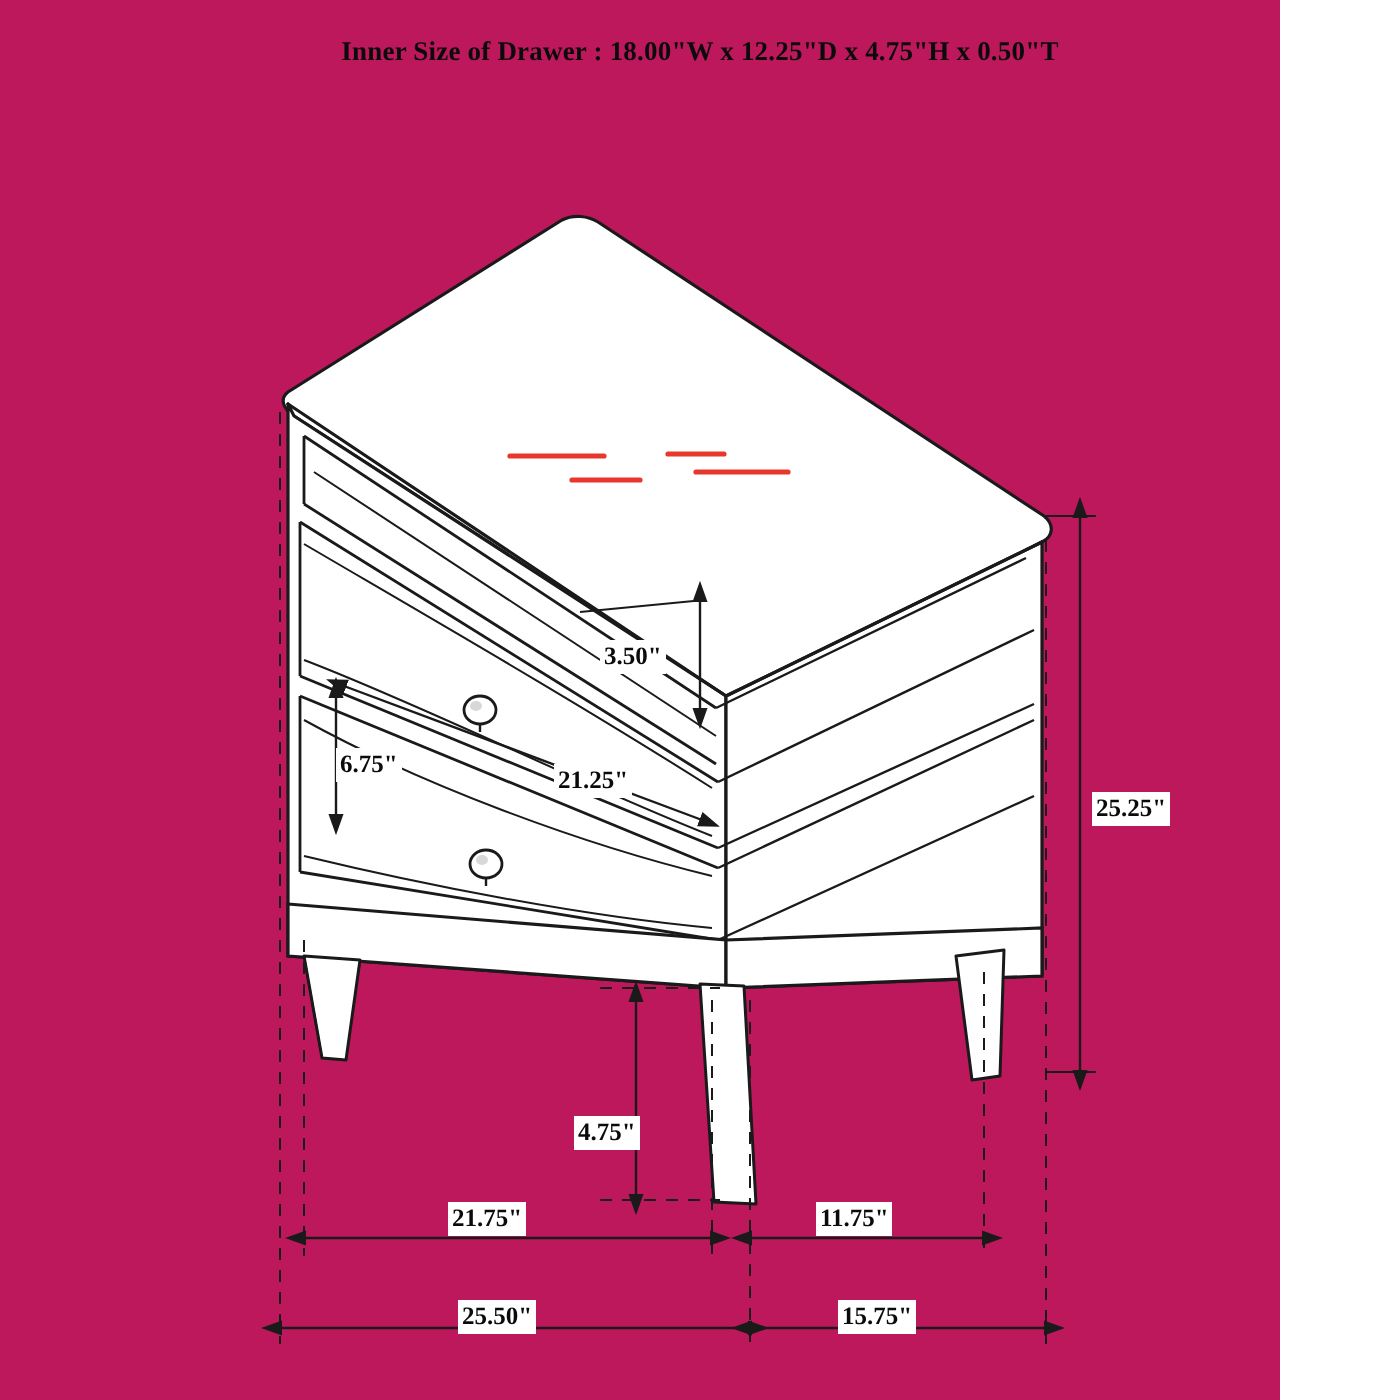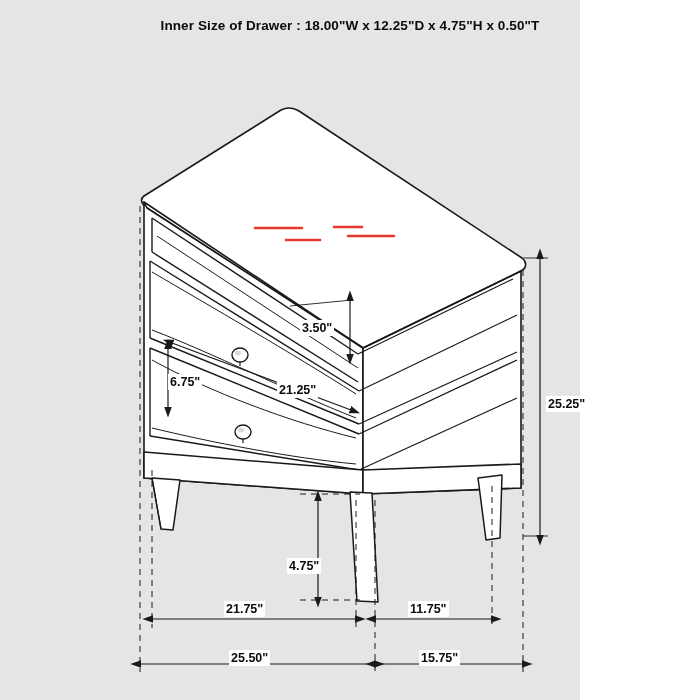--- a/index.html
+++ b/index.html
@@ -9,23 +9,24 @@
   }
   body {
     width: 700px;
     height: 700px;
     font-family: "Liberation Sans", sans-serif;
     color: #000000;
     overflow: hidden;
   }
   #page {
     position: relative;
-    width: 580px;
+    width: 640px;
     height: 700px;
-    background: #e5e5e5;
+    background: #be185d;
+    font-family: Liberation Serif, serif;
   }
   #title {
     position: absolute;
     top: 18px;
     left: 0;
     width: 700px;
     text-align: center;
     font-size: 13.5px;
     font-weight: bold;
     letter-spacing: 0.1px;

